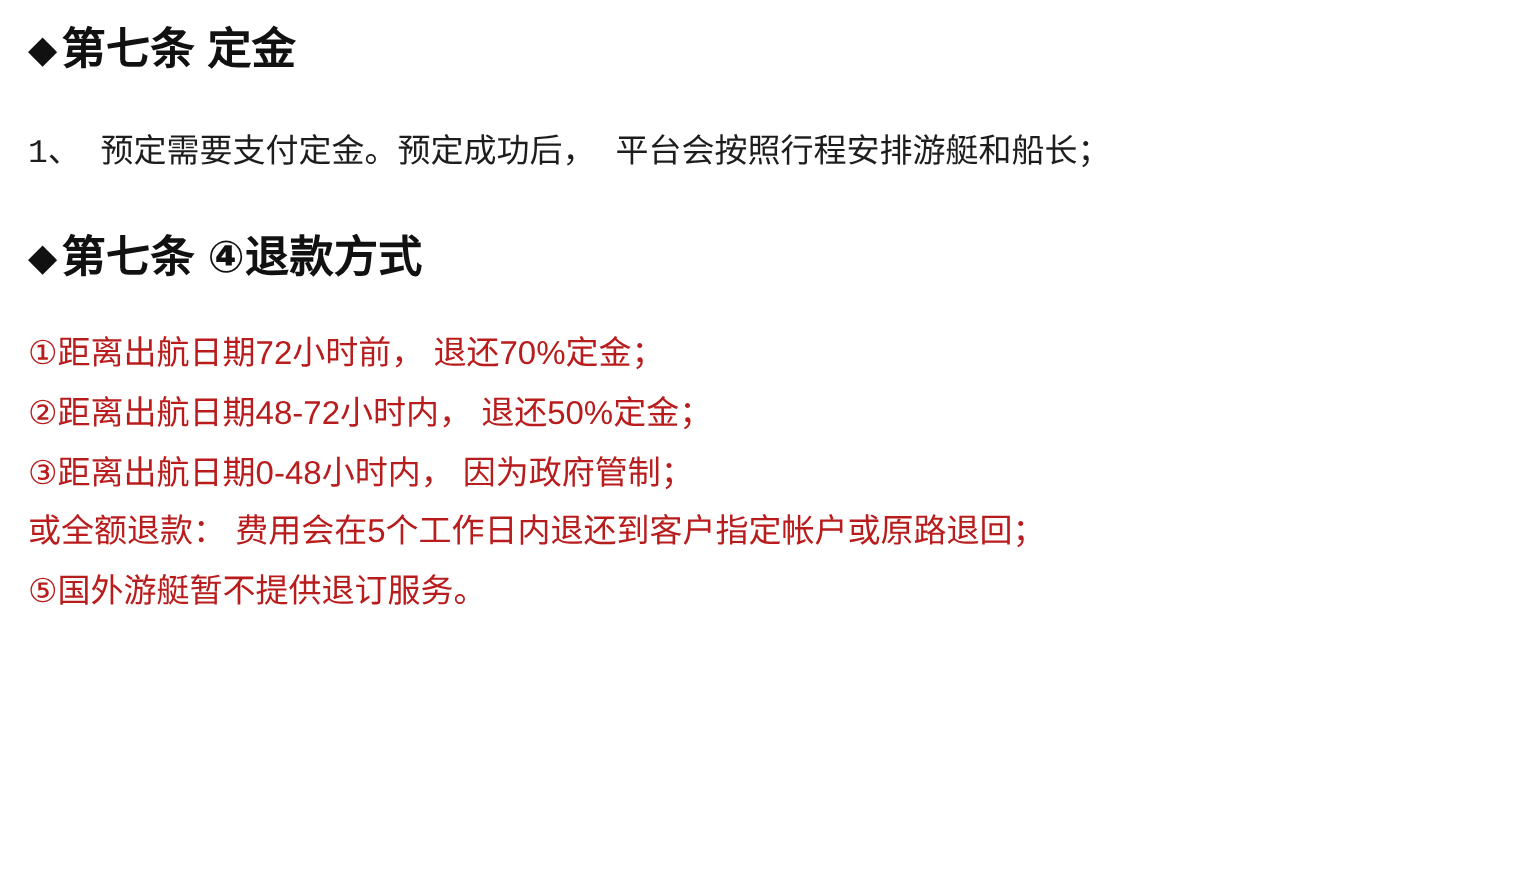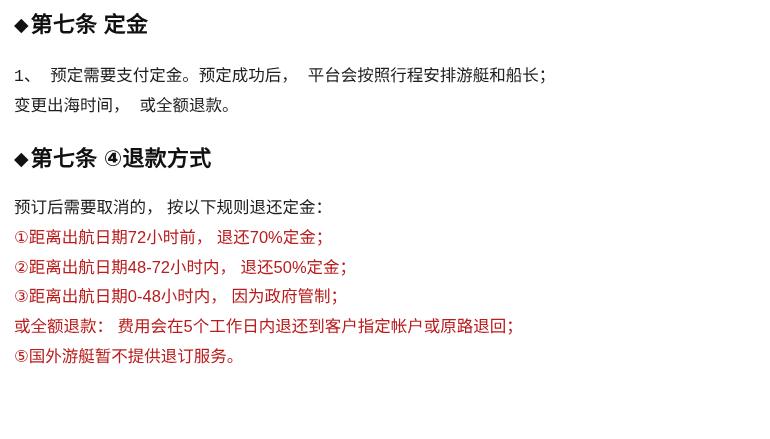--- a/index.html
+++ b/index.html
@@ -78,34 +78,32 @@
 <div class="page">
 
   <div class="section">
     <div class="section-heading">
       <span class="diamond-icon">◆</span>
       <span class="heading-text">第七条 定金</span>
     </div>
     <div class="spacer-1"></div>
     <div class="body-block">
       <div class="body-line">1、 预定需要支付定金。预定成功后， 平台会按照行程安排游艇和船长；</div>
-      <div class="body-line">变更出海时间， 或全额退款。</div>
     </div>
   </div>
 
   <div class="spacer-2"></div>
 
   <div class="section">
     <div class="section-heading">
       <span class="diamond-icon">◆</span>
       <span class="heading-text">第七条 ④退款方式</span>
     </div>
     <div class="spacer-3"></div>
     <div class="body-block">
-      <div class="list-line">预订后需要取消的， 按以下规则退还定金：</div>
       <div class="numbered-line">①距离出航日期72小时前， 退还70%定金；</div>
       <div class="numbered-line">②距离出航日期48-72小时内， 退还50%定金；</div>
       <div class="numbered-line">③距离出航日期0-48小时内， 因为政府管制；</div>
       <div class="numbered-line">或全额退款： 费用会在5个工作日内退还到客户指定帐户或原路退回；</div>
       <div class="numbered-line">⑤国外游艇暂不提供退订服务。</div>
     </div>
   </div>
 
 </div>
 

